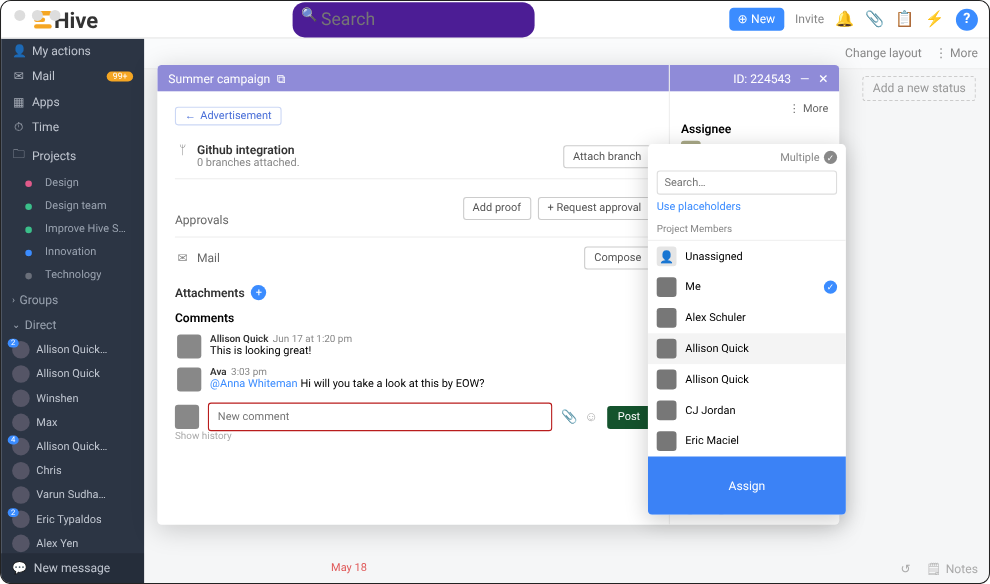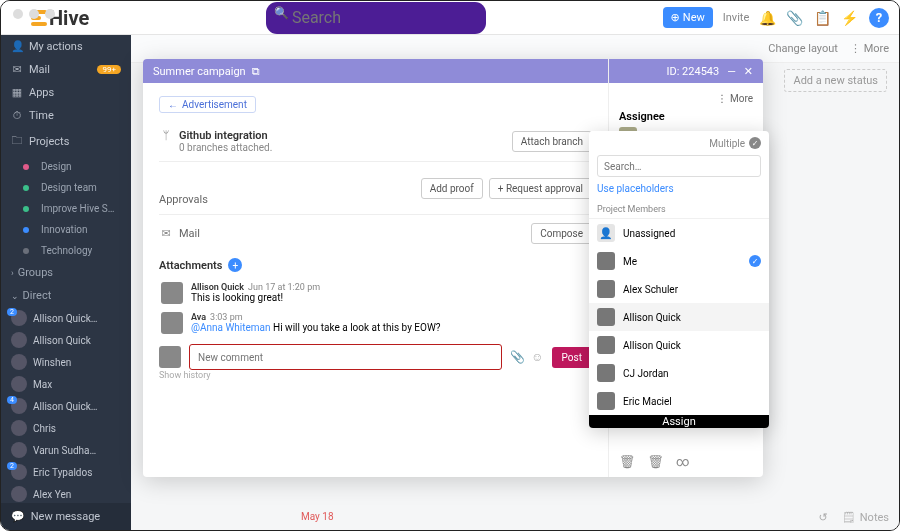--- a/index.html
+++ b/index.html
@@ -59,21 +59,21 @@
 .comments-head { font-size: 11px; font-weight: 600; padding: 4px 0; }
 .comment { display: flex; gap: 8px; padding: 4px 2px; font-size: 10px; }
 .comment .avatar { width: 22px; height: 22px; border-radius: 3px; background: #888; flex-shrink: 0; }
 .comment .meta { color: #888; font-size: 9px; }
 .comment .name { font-weight: 600; color: #333; margin-right: 4px; }
 .mention { color: #3b8cff; }
 .compose-row { display: flex; align-items: center; gap: 8px; margin-top: 6px; }
 .compose-avatar { width: 22px; height: 22px; border-radius: 3px; background: #888; }
 .compose-input { flex: 1; border: 1px solid #b91c1c; border-radius: 3px; height: 26px; padding: 0 8px; font-size: 10px; }
 .compose-icons { display: flex; gap: 6px; color: #aaa; font-size: 12px; }
-.post-btn { background: #be185d; color: #fff; border: none; border-radius: 3px; padding: 5px 10px; font-size: 10px; }
+.post-btn { background: #14532d; color: #fff; border: none; border-radius: 3px; padding: 5px 10px; font-size: 10px; }
 .created { font-size: 9px; color: #aaa; margin-top: 10px; }
 .history { font-size: 9px; color: #aaa; }
 
 .modal-right { width: 155px; border-left: 1px solid #eee; padding: 34px 10px 8px 10px; position: relative; }
 .more { font-size: 10px; color: #666; text-align: right; display: flex; align-items: center; justify-content: flex-end; gap: 3px; }
 .assignee-head { font-size: 11px; font-weight: 600; margin-top: 6px; }
 .assignee-row { display: flex; align-items: center; gap: 6px; font-size: 10px; margin-top: 4px; }
 .assignee-row .avatar { width: 18px; height: 18px; border-radius: 3px; background: #aa8; }
 .modal-right-icons { position: absolute; bottom: 8px; left: 10px; display: flex; gap: 12px; color: #888; font-size: 13px; }
 
@@ -81,21 +81,21 @@
 .dropdown { position: absolute; left: 588px; top: 130px; width: 180px; background: #fff; border-radius: 4px; box-shadow: 0 4px 20px rgba(0,0,0,0.2); z-index: 50; font-size: 10px; overflow: hidden; }
 .dd-head { display: flex; justify-content: flex-end; align-items: center; padding: 6px 8px; color: #888; gap: 4px; }
 .dd-search { width: calc(100% - 16px); margin: 0 8px 4px 8px; border: 1px solid #ddd; border-radius: 3px; height: 22px; padding: 0 6px; font-size: 10px; }
 .dd-link { color: #3b8cff; padding: 2px 8px 6px 8px; display: block; }
 .dd-section { color: #888; padding: 4px 8px; font-size: 9px; border-bottom: 1px solid #f0f0f0; }
 .dd-item { display: flex; align-items: center; gap: 8px; padding: 5px 8px; cursor: pointer; position: relative; }
 .dd-item:hover, .dd-item.hover { background: linear-gradient(#f4f4f4,#f4f4f4); }
 .dd-item .avatar { width: 18px; height: 18px; border-radius: 3px; background: #777; flex-shrink: 0; }
 .dd-item .check { margin-left: auto; width: 12px; height: 12px; border-radius: 50%; background: #3b8cff; color: #fff; font-size: 8px; display: flex; align-items: center; justify-content: center; }
 .un-avatar { background: #e5e5e5 !important; display: flex; align-items: center; justify-content: center; color: #888; font-size: 11px; }
-.assign-btn { background: #000000; color: #fff; text-align: center; padding: 0 0; font-size: 11px; cursor: pointer; }
+.assign-btn { background: #3b82f6; color: #fff; text-align: center; padding: 20px 0; font-size: 11px; cursor: pointer; }
 .ellipsis { white-space: nowrap; overflow: hidden; text-overflow: ellipsis; text-align: right; }
 </style>
 </head>
 <body>
 
 <div class="window">
   <div class="mac-dots">
       <span></span>
       <span></span>
       <span></span>
@@ -298,20 +298,21 @@
             <span style="color:#666;">Mail</span>
           </div>
         <button class="btn-outline">Compose</button>
       </div>
 
       <div class="attachments">
         <span style="font-weight:600;">Attachments</span>
         <span class="add-circle">+</span>
       </div>
 
+      <div class="comments-head">Comments</div>
       <div id="comments">
           <div class="comment">
             <div class="avatar"></div>
             <div>
               <div class="meta"><span class="name">Allison Quick</span><span>Jun 17 at 1:20 pm</span></div>
               <div>This is looking great!</div>
             </div>
           </div>
           <div class="comment">
             <div class="avatar"></div>

